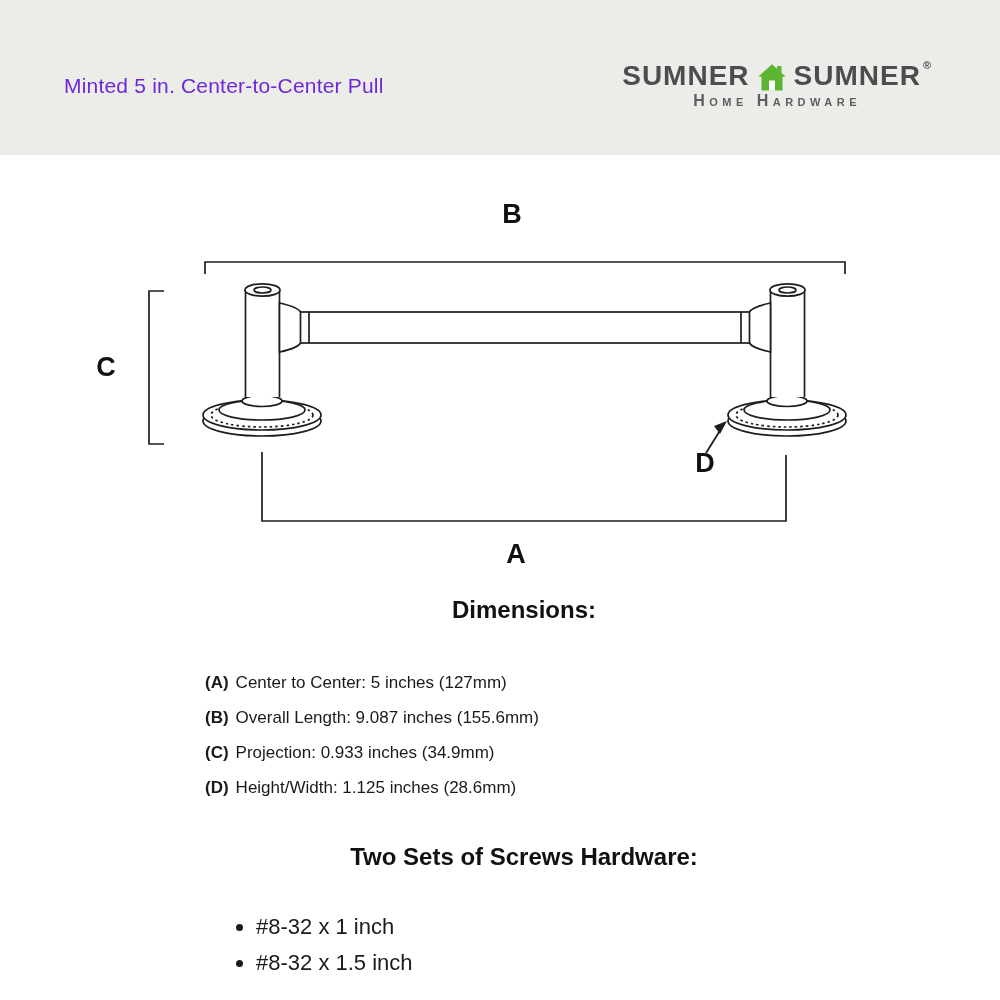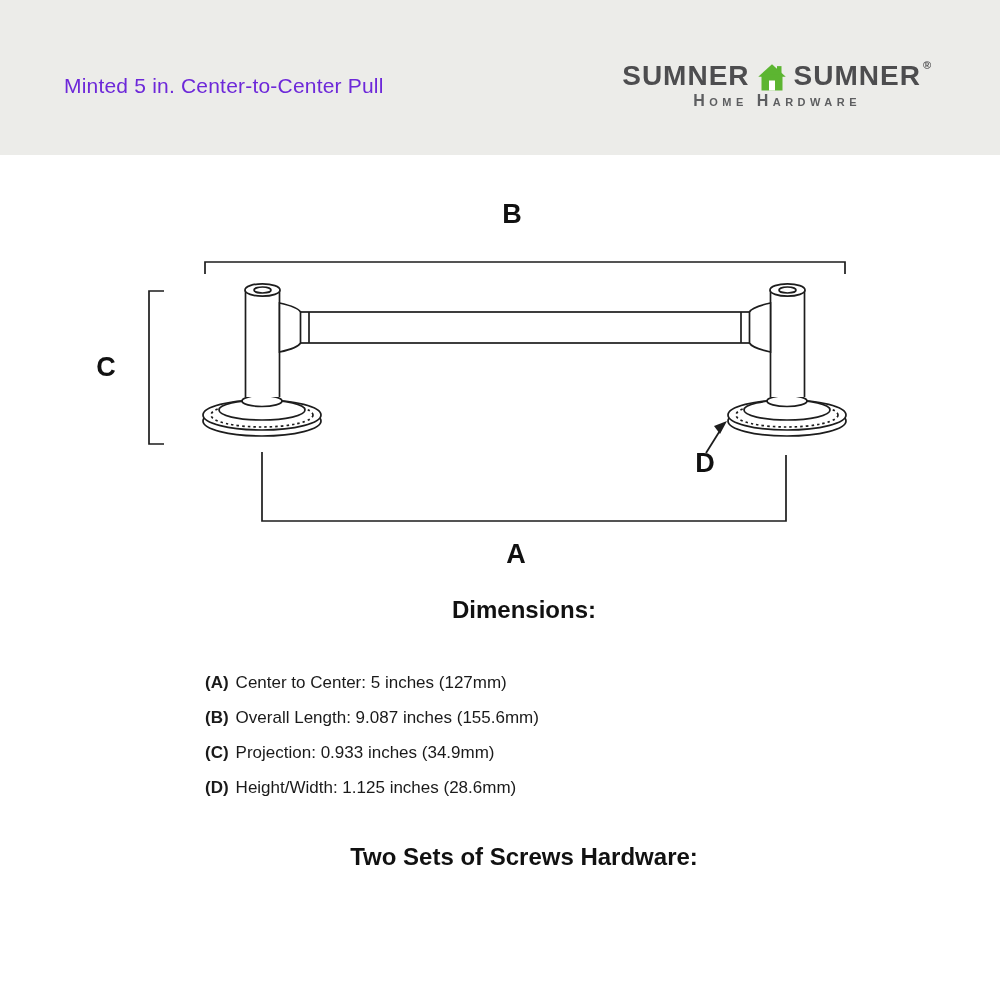--- a/index.html
+++ b/index.html
@@ -150,14 +150,18 @@
 
   <ul class="dim-list">
     <li><b>(A)</b><span>Center to Center: 5 inches (127mm)</span></li>
     <li><b>(B)</b><span>Overall Length: 9.087 inches (155.6mm)</span></li>
     <li><b>(C)</b><span>Projection: 0.933 inches (34.9mm)</span></li>
     <li><b>(D)</b><span>Height/Width: 1.125 inches (28.6mm)</span></li>
   </ul>
 
   <div class="centered-heading screws-heading">Two Sets of Screws Hardware:</div>
 
+  <ul class="screw-list">
+    <li>#8-32 x 1 inch</li>
+    <li>#8-32 x 1.5 inch</li>
+  </ul>
 
 </div>
 
 </body></html>

